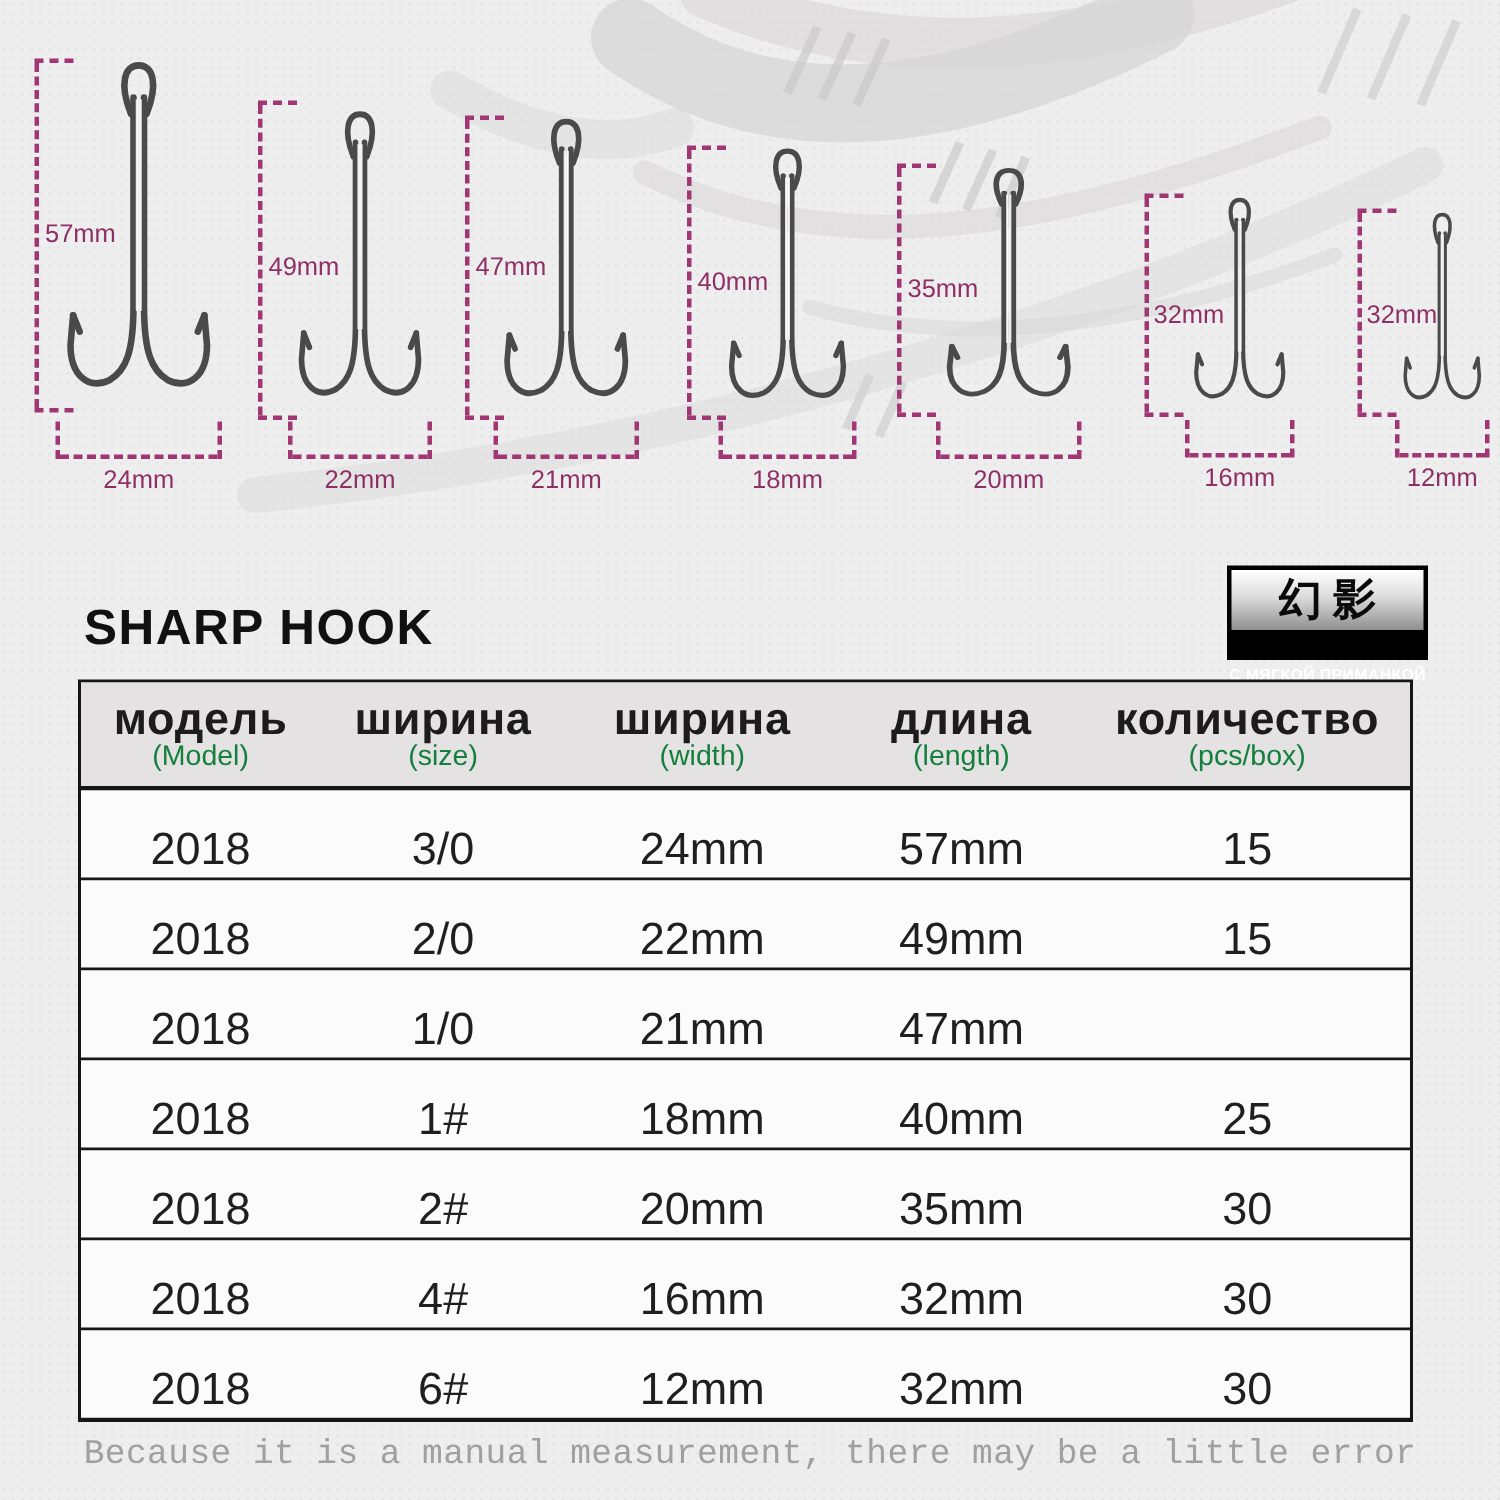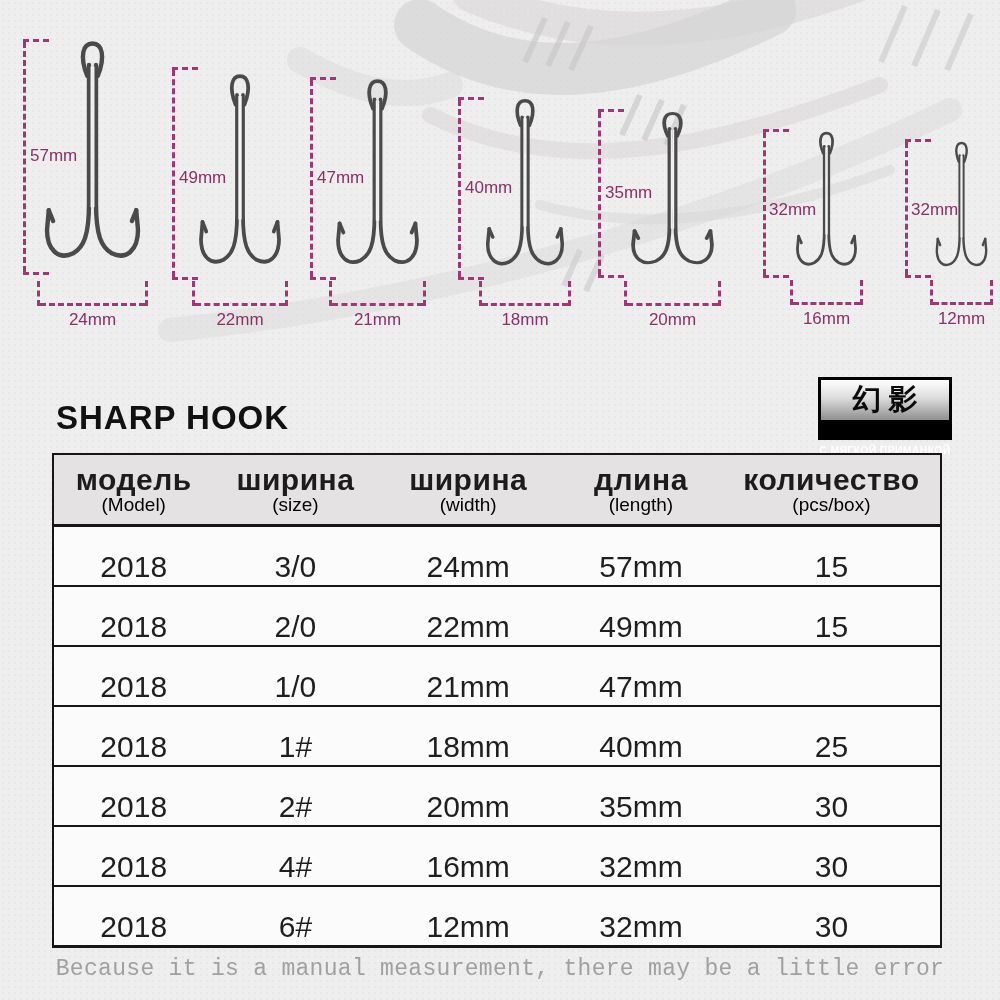--- a/index.html
+++ b/index.html
@@ -41,21 +41,21 @@
                 color:#fff;font-size:10.5px;font-weight:bold;letter-spacing:.3px;white-space:nowrap;margin-top:24px;}
 
   
   .spec-table{position:absolute;left:52px;top:453px;width:886px;border:2px solid #161616;border-bottom-width:3px;background:#fcfbfb;}
   .thead{display:flex;height:69px;background:#e4e2e2;border-bottom:3px solid #161616;align-items:center;}
   .trow{display:flex;height:58px;border-bottom:2px solid #161616;align-items:center;background:#fcfbfb;}
   .trow:last-child{border-bottom:none;}
   .c1{width:18%;}.c2{width:18.5%;}.c3{width:20.5%;}.c4{width:18.5%;}.c5{width:24.5%;}
   .th{text-align:center;}
   .th-main{font-size:30px;font-weight:bold;color:#1c1c1c;letter-spacing:.5px;line-height:30px;}
-  .th-sub{font-size:19px;color:#000000;line-height:20px;}
+  .th-sub{font-size:19px;color:#15803d;line-height:20px;}
   .td{text-align:center;font-size:30px;color:#1f1f1f;margin-top:22px;}
 
   .footer-note{position:absolute;left:0;top:956px;width:1000px;text-align:center;
                font-size:23px;color:#a0a0a0;letter-spacing:.3px;font-family:Liberation Mono, monospace;}
 </style>
 </head>
 <body>
 
 <svg class="wm" width="1000" height="360" viewBox="0 0 1000 360">
   <g fill="none" stroke="#d7d6d6" stroke-linecap="round">

